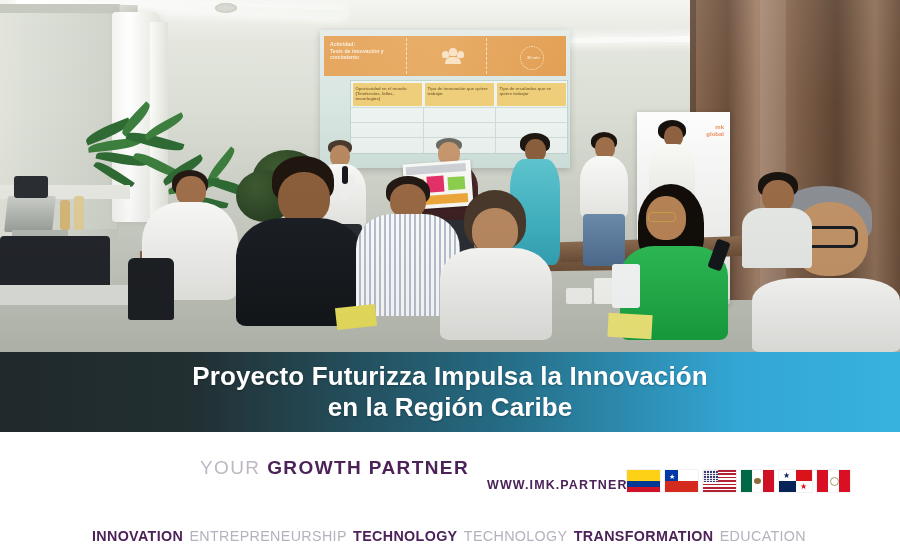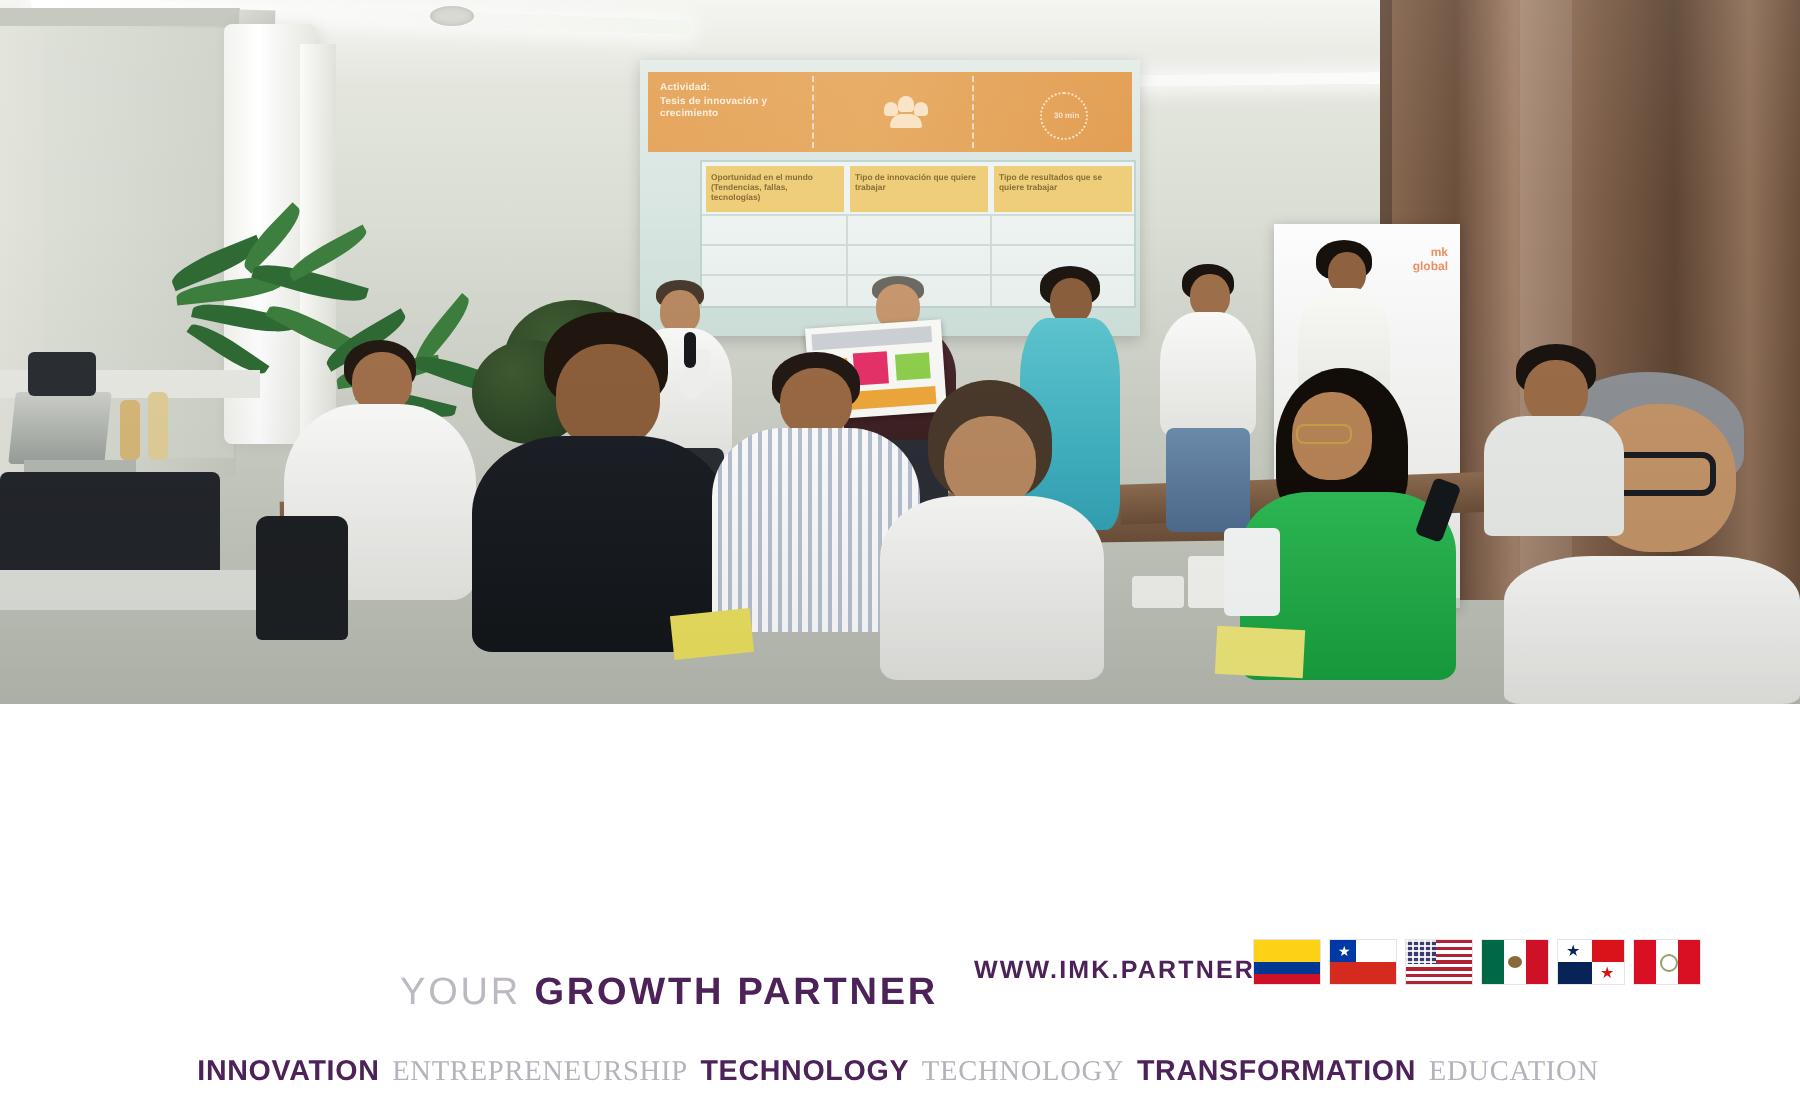--- a/index.html
+++ b/index.html
@@ -122,33 +122,33 @@
 
   
   .ghost{position:absolute;left:0;top:430px;width:900px;text-align:center;
     font-size:25px;color:#eceaea;font-weight:400;letter-spacing:.4px;}
 
   
   .band{position:absolute;left:0;top:432px;width:900px;height:128px;background:#fff;}
 
   .logo-wrap{position:absolute;left:52px;top:444px;width:140px;height:66px;}
   .tagline{position:absolute;left:200px;top:456px;}
-  .tagline div{font-size:19px;line-height:23px;letter-spacing:1.4px;color:#bdb8c2;font-weight:400;margin-top:29px;}
+  .tagline div{font-size:19px;line-height:23px;letter-spacing:1.4px;color:#bdb8c2;font-weight:400;}
   .tagline b{color:#4c2259;font-weight:700;}
 
   .url{position:absolute;left:487px;top:478px;font-size:12.5px;font-weight:700;
     letter-spacing:1.1px;color:#4c2259;}
   .flags{position:absolute;left:627px;top:470px;display:flex;gap:5px;align-items:center;}
   .flag{width:33px;height:22px;position:relative;overflow:hidden;
     box-shadow:0 0 0 .5px rgba(0,0,0,.10);}
 
   .keywords{position:absolute;left:0;top:528px;width:900px;text-align:center;
     font-size:14.3px;letter-spacing:.35px;color:#b6b1bd;font-weight:400;white-space:nowrap;}
   .keywords b{color:#4c2259;font-weight:700;}
-  .keywords span{margin:0 2px;font-family:Liberation Serif, serif;}
+  .keywords span{margin:0 2px;}
 </style>
 </head>
 <body>
 
 <div class="poster">
 
   <div class="photo">
     <div class="ph-layer wall-back"></div>
     <div class="ph-layer ceiling"></div>
     <div class="ph-layer ceiling-light-a"></div>
@@ -338,20 +338,26 @@
     <div class="ph-layer" style="left:566px;top:288px;width:26px;height:16px;background:#f2f3ef;border-radius:2px;"></div>
     <div class="ph-layer" style="left:712px;top:240px;width:14px;height:30px;background:#15181b;border-radius:3px;transform:rotate(20deg);"></div>
     <div class="ph-layer" style="left:336px;top:306px;width:40px;height:22px;background:#ece25f;transform:rotate(-6deg);"></div>
     <div class="ph-layer" style="left:608px;top:314px;width:44px;height:24px;background:#f2e97a;transform:rotate(3deg);"></div>
 
     <div class="ph-layer photo-shade"></div>
   </div>
 
   <div class="ghost">en la Región Caribe</div>
 
+  <div class="banner">
+    <h1>
+      <span>Proyecto Futurizza Impulsa la Innovación</span>
+      <span>en la Región Caribe</span>
+    </h1>
+  </div>
 
   <div class="band"></div>
 
 
   <div class="tagline">
     <div>
       <span>YOUR</span>
       <b>GROWTH PARTNER</b>
     </div>
   </div>

